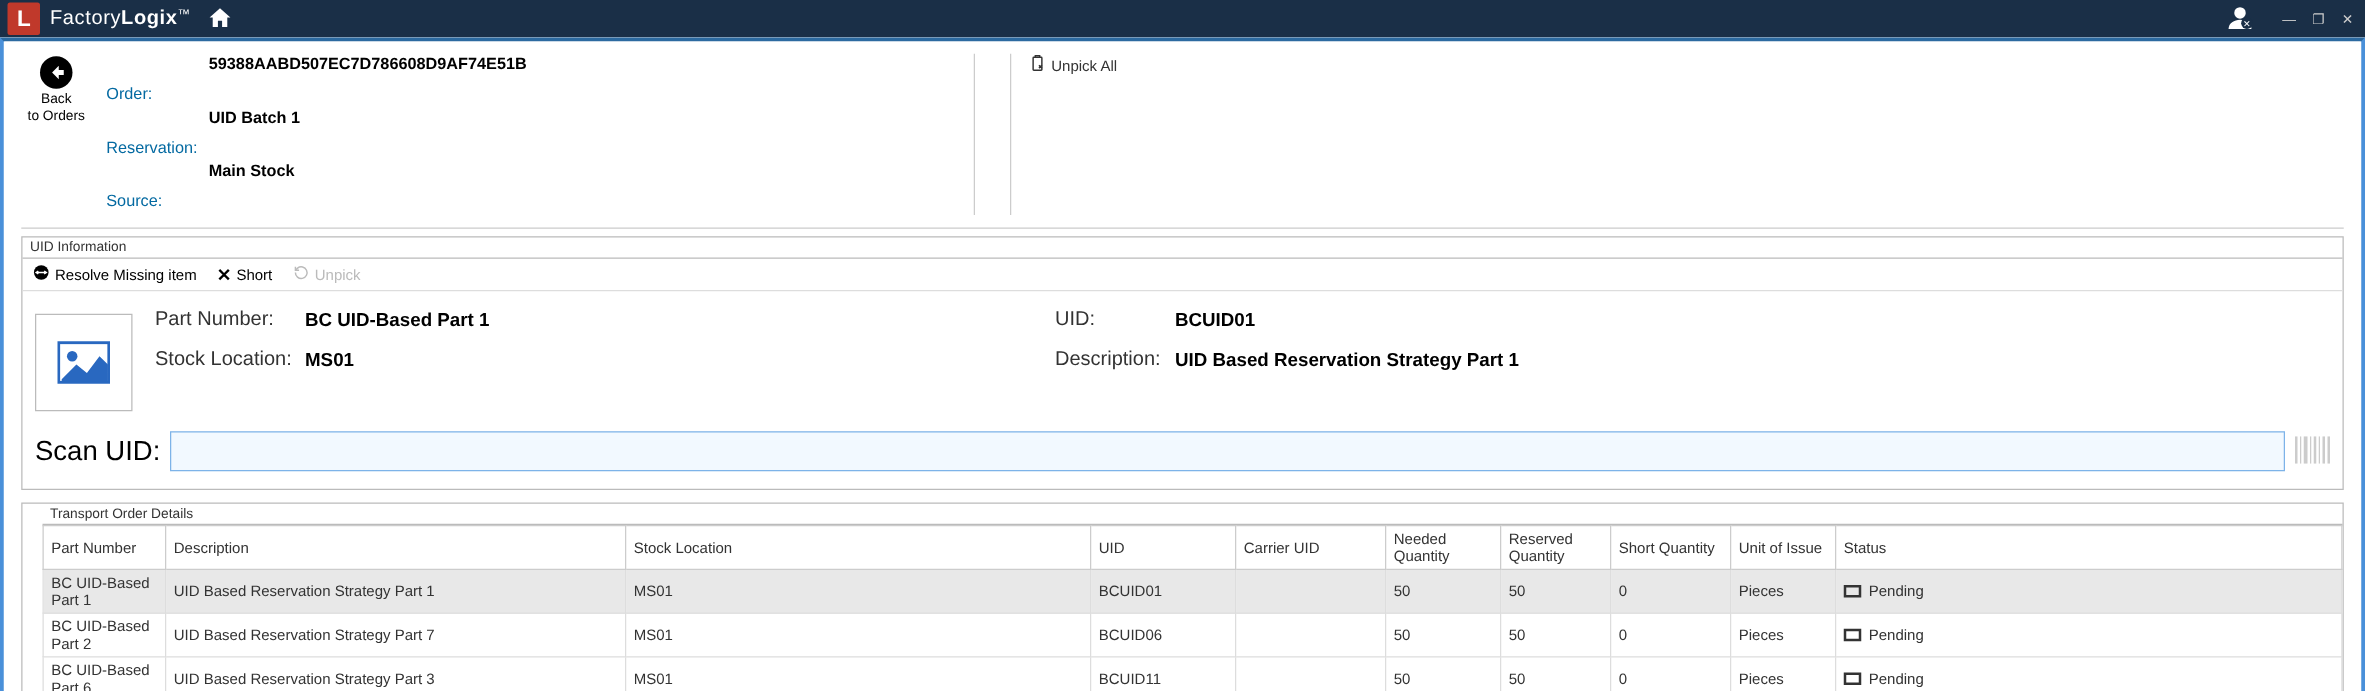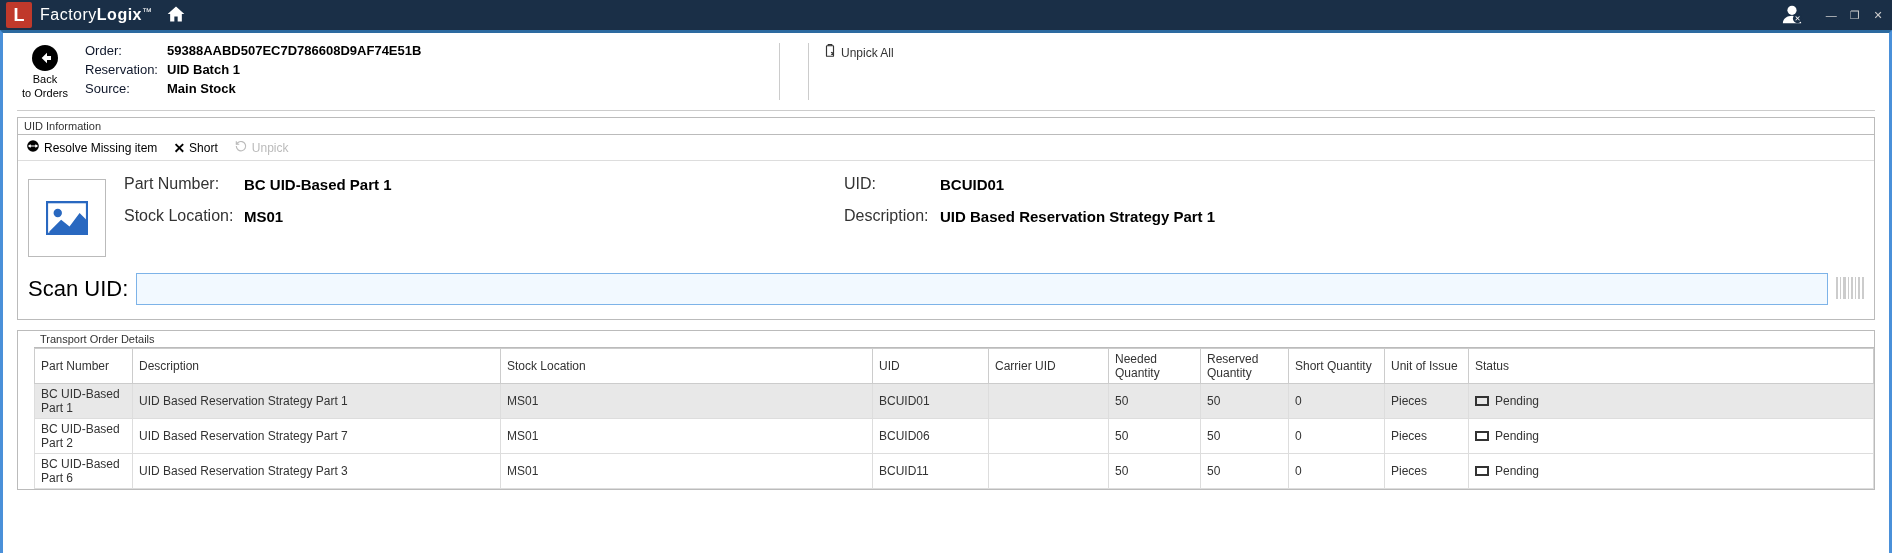--- a/index.html
+++ b/index.html
@@ -20,21 +20,21 @@
   .content { padding: 10px 14px; }
   
   
   .header-row { display:flex; border-bottom:1px solid #ccc; padding-bottom:10px; margin-bottom:4px;}
   .back-block { text-align:center; width:56px; padding-top:2px; margin-right:12px;}
   .back-circle { width:26px; height:26px; border-radius:50%; background:#000; color:#fff; display:inline-flex; align-items:center; justify-content:center;}
   .back-label { font-size:11px; margin-top:2px; line-height:12px;}
   
   .info-left { flex: 0 0 680px; }
   .info-left .row { display:flex; margin-bottom:4px; font-size:13px;}
-  .info-left .lab { width:82px; color:#0f172a; }
+  .info-left .lab { width:82px; color:#0369a1;margin-top:24px; }
   .info-left .val { font-weight:bold; }
   
   .divider-v { width:1px; background:#ccc; margin: 0 14px;}
   
   .info-right { flex:1; }
   .info-right .row { display:flex; align-items:center; margin-bottom:4px; font-size:13px;}
   .info-right .lab { width:80px; color:#555; }
   .progress-box { border:1px solid #888; padding:2px 6px; flex:1; font-weight:bold; font-size:12px;}
   .info-right .val { font-weight:bold; }
   

